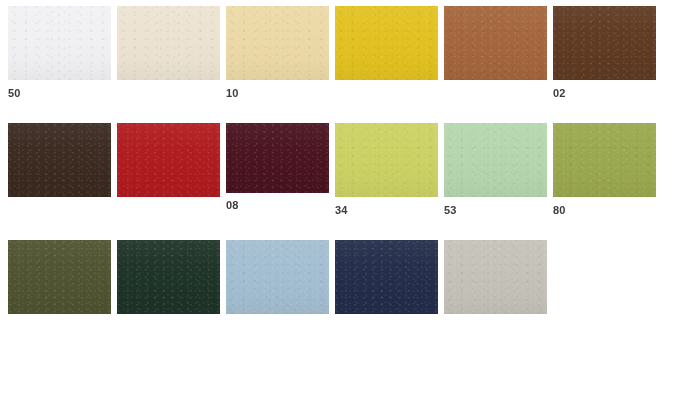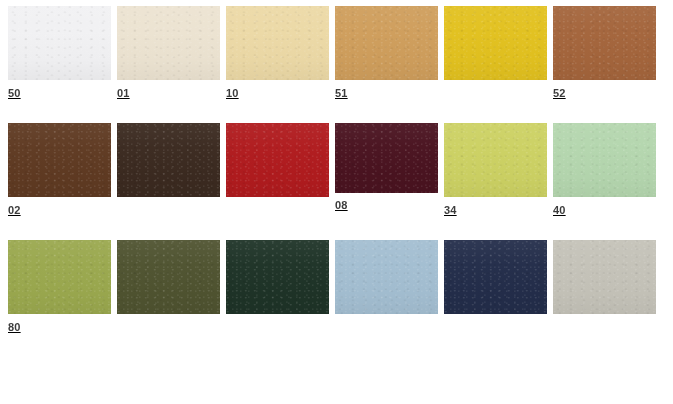--- a/index.html
+++ b/index.html
@@ -24,21 +24,20 @@
     padding: 6px 0 0 8px;
     display: flex;
     flex-wrap: wrap;
     align-content: flex-start;
   }
 
   .swatch-cell {
     width: 99px;
     margin: 0 10px 23px 0;
     display: block;
-    text-decoration: underline;
   }
 
   .swatch-chip {
     position: relative;
     width: 103px;
     height: 74px;
     overflow: hidden;
     background-color: #cccccc;
     background-repeat: repeat;
     
@@ -84,36 +83,30 @@
 </head>
 <body style="background: rgb(255, 255, 255);">
 
 <main id="swatch-grid">
     <div class="swatch-cell">
       <div class="swatch-chip" style="background-color: rgb(241, 241, 243);"></div>
       <span class="swatch-label">50</span>
     </div>
     <div class="swatch-cell">
       <div class="swatch-chip" style="background-color: rgb(236, 227, 209);"></div>
-      <span class="swatch-label">01</span>
     </div>
     <div class="swatch-cell">
       <div class="swatch-chip" style="background-color: rgb(236, 217, 166);"></div>
       <span class="swatch-label">10</span>
     </div>
     <div class="swatch-cell">
-      <div class="swatch-chip" style="background-color: rgb(207, 158, 92);"></div>
-      <span class="swatch-label">51</span>
-    </div>
-    <div class="swatch-cell">
       <div class="swatch-chip" style="background-color: rgb(226, 193, 31);"></div>
     </div>
     <div class="swatch-cell">
       <div class="swatch-chip" style="background-color: rgb(164, 101, 60);"></div>
-      <span class="swatch-label">52</span>
     </div>
     <div class="swatch-cell">
       <div class="swatch-chip" style="background-color: rgb(95, 58, 34);"></div>
       <span class="swatch-label">02</span>
     </div>
     <div class="swatch-cell">
       <div class="swatch-chip" style="background-color: rgb(59, 42, 32);"></div>
     </div>
     <div class="swatch-cell">
       <div class="swatch-chip" style="background-color: rgb(176, 27, 30);"></div>
@@ -121,21 +114,21 @@
     <div class="swatch-cell short">
       <div class="swatch-chip" style="background-color: rgb(74, 19, 32);"></div>
       <span class="swatch-label">08</span>
     </div>
     <div class="swatch-cell">
       <div class="swatch-chip" style="background-color: rgb(204, 209, 99);"></div>
       <span class="swatch-label">34</span>
     </div>
     <div class="swatch-cell">
       <div class="swatch-chip" style="background-color: rgb(180, 214, 174);"></div>
-      <span class="swatch-label">40</span>
+      <span class="swatch-label">53</span>
     </div>
     <div class="swatch-cell">
       <div class="swatch-chip" style="background-color: rgb(154, 168, 78);"></div>
       <span class="swatch-label">80</span>
     </div>
     <div class="swatch-cell">
       <div class="swatch-chip" style="background-color: rgb(79, 83, 48);"></div>
     </div>
     <div class="swatch-cell">
       <div class="swatch-chip" style="background-color: rgb(30, 51, 39);"></div>

